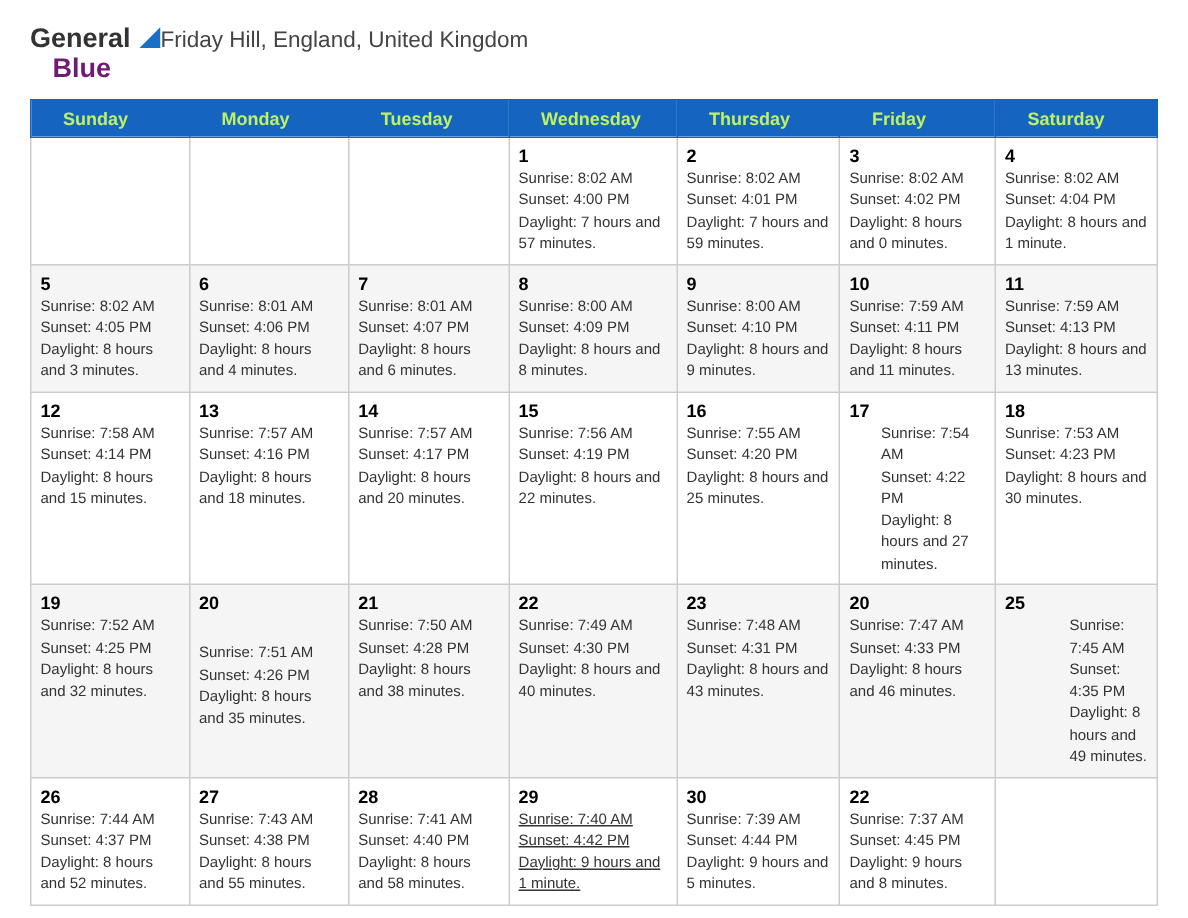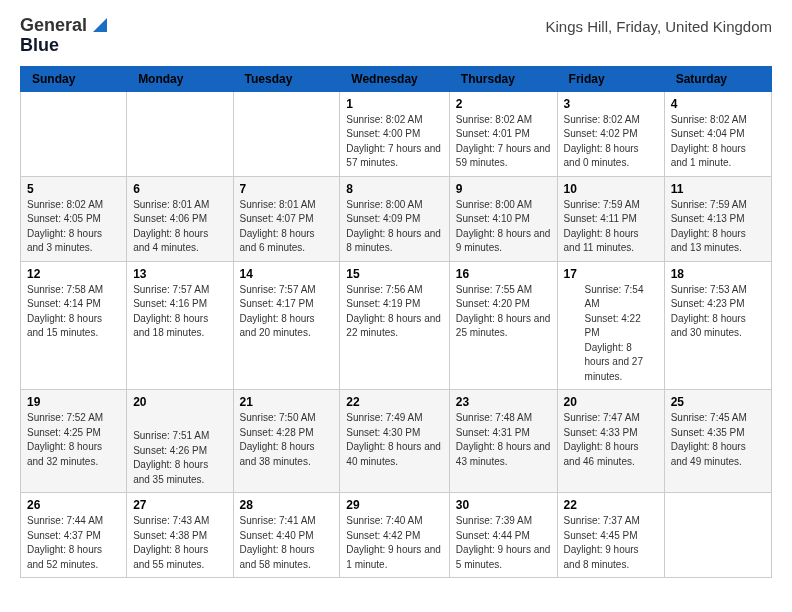--- a/index.html
+++ b/index.html
@@ -8,40 +8,41 @@
       background: #fff;
       width: 792px;
       min-height: 612px;
     }
     .page {
       width: 792px;
       padding: 16px 20px 16px 20px;
     }
     .header-row {
       display: flex;
-      justify-content: space-between;
+      justify-content: flex-start;
       align-items: flex-start;
       margin-bottom: 10px;
     }
     .logo {
       display: flex;
       flex-direction: column;
       align-items: flex-start;
     }
     .logo-general {
       font-size: 18px;
       font-weight: bold;
       color: #333;
       line-height: 1.1;
     }
     .logo-blue {
       font-size: 18px;
       font-weight: bold;
-      color: #0f172a;
+      color: #701a75;
       line-height: 1.1;
+      margin-left: 15px;
     }
     .logo-text-row {
       display: flex;
       align-items: center;
     }
     .title-block {
       text-align: right;
     }
     .title-month {
       font-size: 32px;
@@ -54,24 +55,24 @@
       color: #444;
       margin-top: 2px;
     }
     .calendar {
       width: 100%;
       border-collapse: collapse;
       font-size: 10.5px;
     }
     .calendar thead th {
       background: #1565c0;
-      color: #000000;
+      color: #bef264;
       font-weight: bold;
       font-size: 12px;
-      padding: 5px 11px;
+      padding: 5px 21px;
       text-align: left;
       border: 1px solid #1565c0;
     }
     .calendar tbody td {
       border: 1px solid #ccc;
       vertical-align: top;
       padding: 5px 6px;
       width: 113px;
       min-height: 80px;
     }
@@ -106,21 +107,21 @@
         <span class="logo-general">General</span>
         <svg width="18" height="18" viewBox="0 0 18 18" style="margin-left:2px;margin-top:-2px">
           <polygon points="4,16 18,16 18,2" fill="#1a6fc4"></polygon>
         </svg>
       </div>
       <div>
         <span class="logo-blue">Blue</span>
       </div>
     </div>
     <div class="title-block">
-      <div class="title-location">Kings Hill, Friday, United Kingdom</div>
+      <div class="title-location">Friday Hill, England, United Kingdom</div>
     </div>
   </div>
 
   <table class="calendar">
     <thead>
       <tr>
         <th>Sunday</th>
         <th>Monday</th>
         <th>Tuesday</th>
         <th>Wednesday</th>
@@ -279,21 +280,21 @@
 Daylight: 8 hours and 43 minutes.</div>
           </td>
           <td>
             <span class="day-num">20</span>
             <div class="day-info" style="white-space: pre-line;">Sunrise: 7:47 AM
 Sunset: 4:33 PM
 Daylight: 8 hours and 46 minutes.</div>
           </td>
           <td>
             <span class="day-num">25</span>
-            <div class="day-info" style="white-space: pre-line;">Sunrise: 7:45 AM
+            <div class="day-info" style="white-space: pre-line; margin-left: 43px;">Sunrise: 7:45 AM
 Sunset: 4:35 PM
 Daylight: 8 hours and 49 minutes.</div>
           </td>
         </tr>
         <tr>
           <td>
             <span class="day-num">26</span>
             <div class="day-info" style="white-space: pre-line;">Sunrise: 7:44 AM
 Sunset: 4:37 PM
 Daylight: 8 hours and 52 minutes.</div>
@@ -305,21 +306,21 @@
 Daylight: 8 hours and 55 minutes.</div>
           </td>
           <td>
             <span class="day-num">28</span>
             <div class="day-info" style="white-space: pre-line;">Sunrise: 7:41 AM
 Sunset: 4:40 PM
 Daylight: 8 hours and 58 minutes.</div>
           </td>
           <td>
             <span class="day-num">29</span>
-            <div class="day-info" style="white-space: pre-line;">Sunrise: 7:40 AM
+            <div class="day-info" style="white-space: pre-line; text-decoration: underline;">Sunrise: 7:40 AM
 Sunset: 4:42 PM
 Daylight: 9 hours and 1 minute.</div>
           </td>
           <td>
             <span class="day-num">30</span>
             <div class="day-info" style="white-space: pre-line;">Sunrise: 7:39 AM
 Sunset: 4:44 PM
 Daylight: 9 hours and 5 minutes.</div>
           </td>
           <td>

